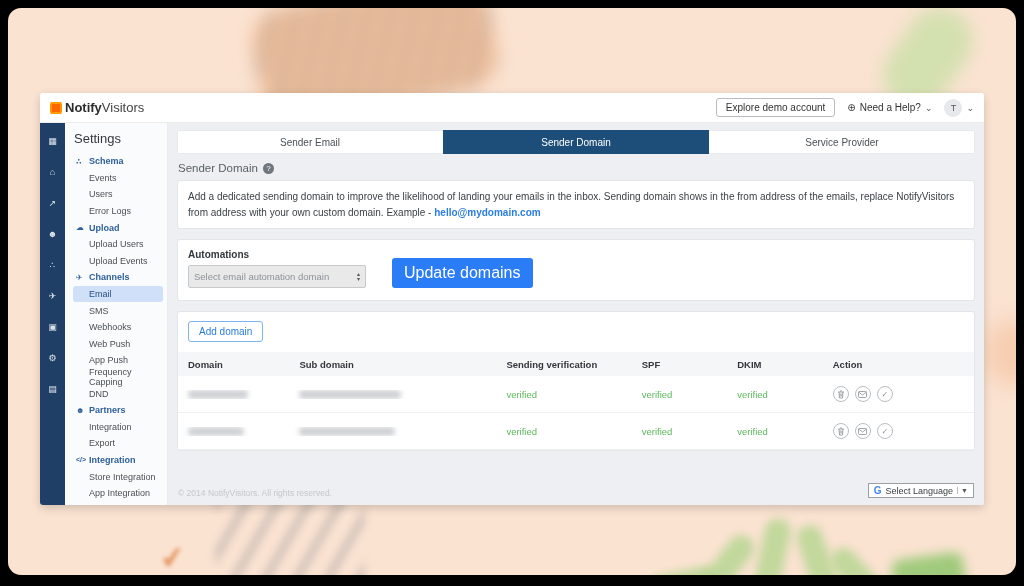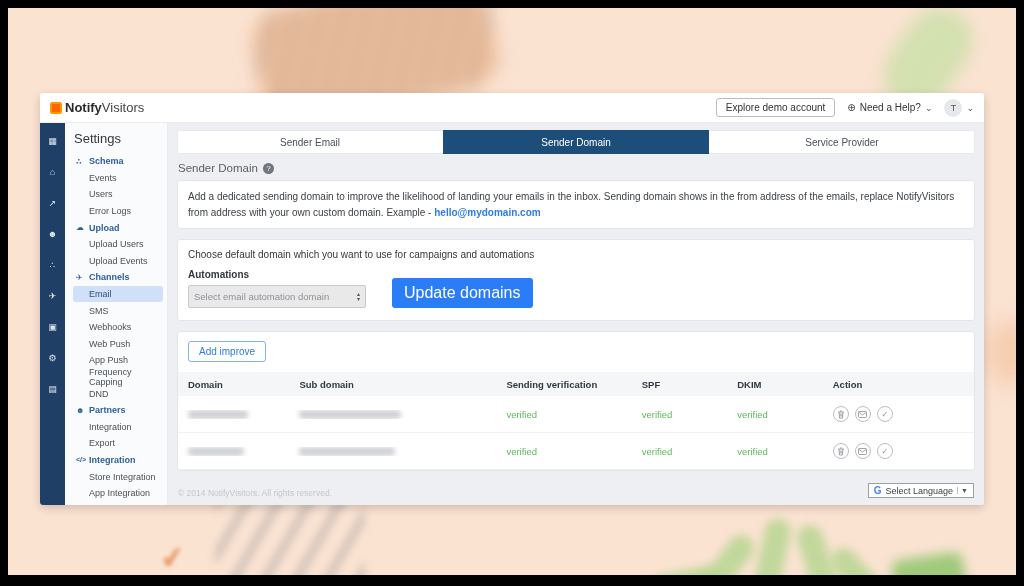--- a/index.html
+++ b/index.html
@@ -1,19 +1,19 @@
 <!DOCTYPE html>
 <html><head>
 <meta charset="utf-8">
 <style>
   * { margin:0; padding:0; box-sizing:border-box; }
   html,body { width:1024px; height:586px; background:#000; overflow:hidden;
     font-family:"Liberation Sans","DejaVu Sans",sans-serif; }
   .scene { position:absolute; left:8px; top:8px; width:1008px; height:567px;
-    background:#fbe3d2; border-radius:0; overflow:hidden; }
+    background:#fbe3d2; border-radius:13px; overflow:hidden; }
   
   .deco { position:absolute; pointer-events:none; }
   .deco-blob-tl { left:247px; top:-18px; width:240px; height:118px;
     background:repeating-linear-gradient(115deg, rgba(128,133,144,.45) 0 8px, transparent 8px 23px), #f5c29b;
     border-radius:34px; transform:rotate(-12deg); filter:blur(9px); }
   .deco-capsule-tr { left:887px; top:-4px; width:66px; height:108px; background:#cfe0ac;
     border-radius:36px; transform:rotate(35deg); filter:blur(9px); opacity:.9; }
   .deco-stripes-b { left:207px; top:487px; width:150px; height:100px;
     background:repeating-linear-gradient(120deg, rgba(122,126,134,.5) 0 9px, transparent 9px 27px);
     filter:blur(4px); opacity:.6; }
@@ -259,38 +259,37 @@
           <span class="page-title">Sender Domain</span>
           <span class="qmark">?</span>
         </div>
 
         <div class="panel desc-panel">
           <span>Add a dedicated sending domain to improve the likelihood of landing your emails in the inbox. Sending domain shows in the from address of the emails, replace NotifyVisitors from address with your own custom domain. Example -</span>
           <span class="desc-link">hello@mydomain.com</span>
         </div>
 
         <div class="panel def-panel">
-          <div class="def-head">Choose default domain which you want to use for campaigns and automations</div>
           <div class="def-row">
             <div class="field">
               <label>Automations</label>
               <div class="select">
                 <span class="ph">Select email automation domain</span>
                 <span class="stepper">
                     <span>▴</span>
                     <span>▾</span>
                   </span>
               </div>
             </div>
             <button class="btn-primary">Update domains</button>
           </div>
         </div>
 
         <div class="panel dom-panel">
-          <button class="btn-add">Add improve</button>
+          <button class="btn-add">Add domain</button>
           <div class="tbl">
             <div class="tr head">
               <div class="td c1">Domain</div>
               <div class="td c2">Sub domain</div>
               <div class="td c3">Sending verification</div>
               <div class="td c4">SPF</div>
               <div class="td c5">DKIM</div>
               <div class="td c6">Action</div>
             </div>
             <div class="tr row">

